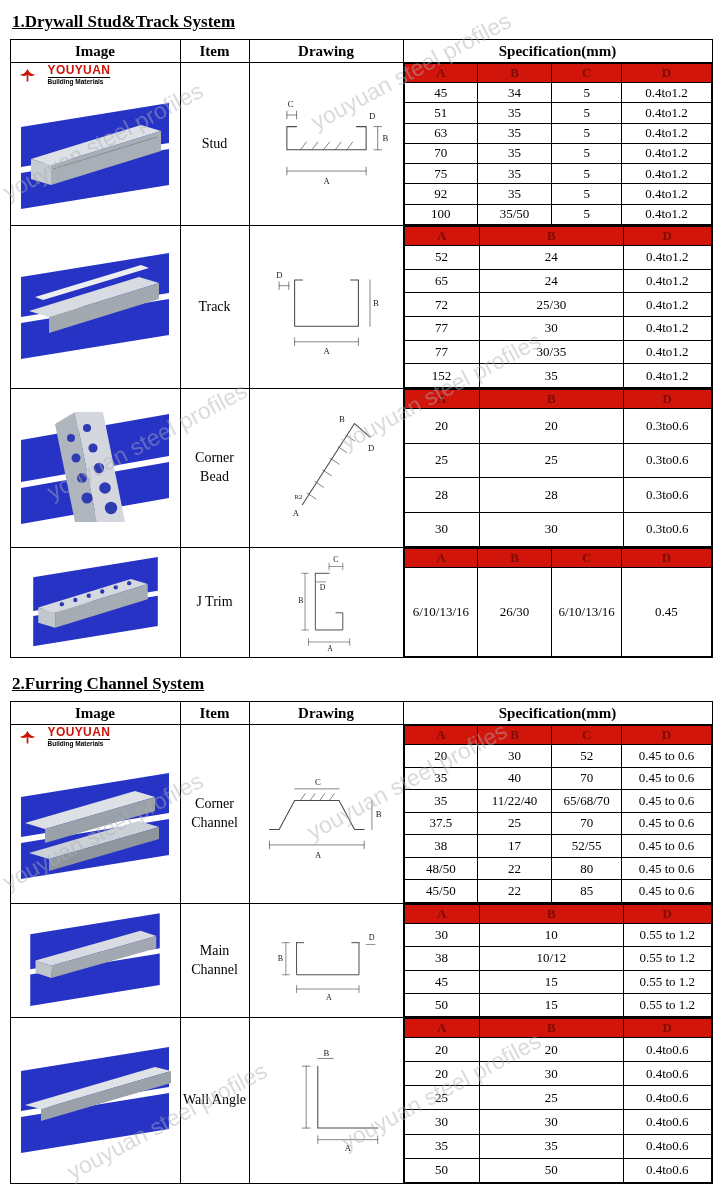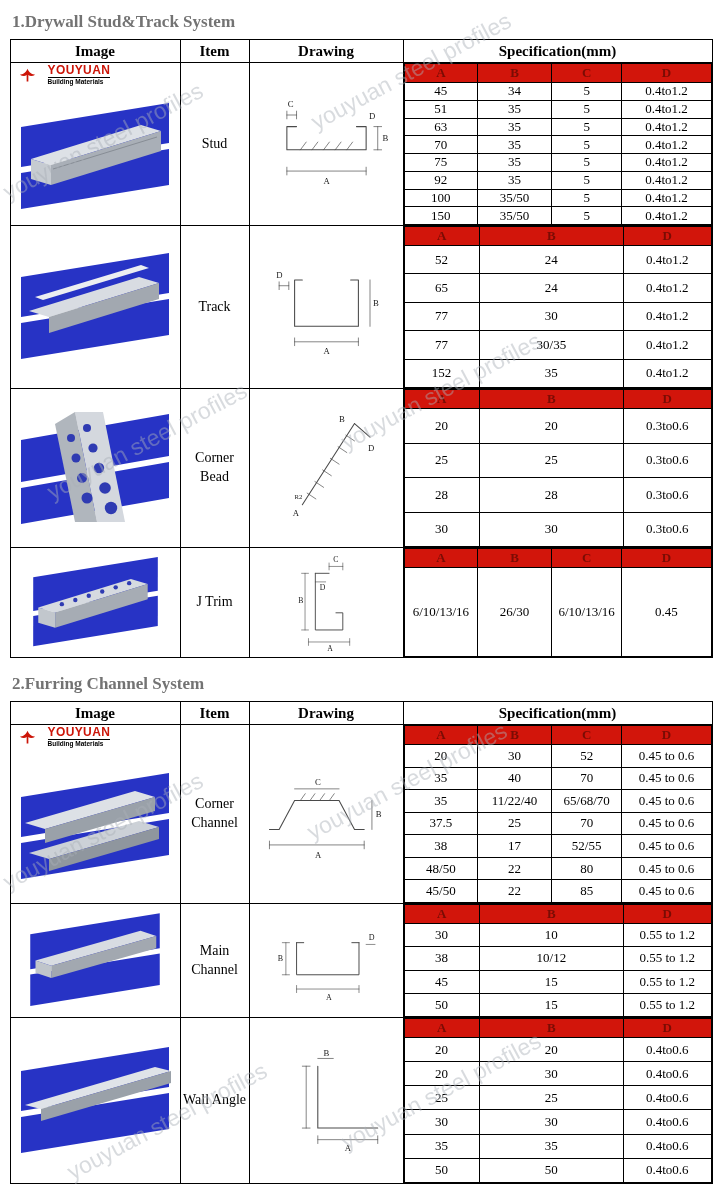--- a/index.html
+++ b/index.html
@@ -1,19 +1,19 @@
 <!DOCTYPE html>
 <html><head>
 <meta charset="utf-8">
 <style>
   *{box-sizing:border-box}
   html,body{margin:0;padding:0}
   body{width:722px;height:1191px;background:#fff;font-family:"Liberation Serif",serif;color:#000;overflow:hidden}
   .page{position:relative;width:722px;height:1191px;padding-top:6px}
-  .section-title{color:#737373;font-size:17px;font-weight:bold;margin:6px 0 7px 12px;font-family:"Liberation Serif",serif}
+  .section-title{color:#000000;font-size:17px;font-weight:bold;text-decoration:underline;margin:6px 0 7px 12px;font-family:"Liberation Serif",serif}
   .section + .section .section-title{margin-top:16px}
   table.main{border-collapse:collapse;margin:0 auto;width:702px;table-layout:fixed;background:#fff}
   table.main > tbody > tr > th,
   table.main > tbody > tr > td{border:1.5px solid #000;padding:0;vertical-align:middle}
   tr.head th{font-size:15px;font-weight:bold;height:23px;text-align:center;background:#fff}
   .item-cell{text-align:center;font-size:14px;padding:0 4px;line-height:1.35}
   .drawing-cell{text-align:center;vertical-align:middle}
   .img-cell{position:relative;overflow:hidden;text-align:center;vertical-align:middle}
   .img-cell.with-logo .product-image{margin-top:26px}
   .spec-cell{vertical-align:top}
@@ -130,26 +130,20 @@
                     <td>35</td>
                     <td>5</td>
                     <td>0.4to1.2</td>
                   </tr>
                   <tr>
                     <td>100</td>
                     <td>35/50</td>
                     <td>5</td>
                     <td>0.4to1.2</td>
                   </tr>
-                  <tr>
-                    <td>150</td>
-                    <td>35/50</td>
-                    <td>5</td>
-                    <td>0.4to1.2</td>
-                  </tr>
                 </tbody>
               </table>
             </td>
           </tr>
           <tr style="height:162px">
             <td class="img-cell"><svg class="product-image" viewBox="0 0 160 120" width="160" height="120">
                 <polygon points="6,30 154,6 154,46 6,70" fill="#2733c5"></polygon>
                 <polygon points="6,76 154,52 154,88 6,112" fill="#2733c5"></polygon>
                 <polygon points="20,50 126,18 134,21 28,53" fill="#eceef1"></polygon>
                 <polygon points="14,64 124,30 144,36 34,70" fill="#d8dce2"></polygon>
@@ -181,20 +175,25 @@
                     <td>D</td>
                   </tr>
                   <tr>
                     <td>52</td>
                     <td>24</td>
                     <td>0.4to1.2</td>
                   </tr>
                   <tr>
                     <td>65</td>
                     <td>24</td>
+                    <td>0.4to1.2</td>
+                  </tr>
+                  <tr>
+                    <td>72</td>
+                    <td>25/30</td>
                     <td>0.4to1.2</td>
                   </tr>
                   <tr>
                     <td>77</td>
                     <td>30</td>
                     <td>0.4to1.2</td>
                   </tr>
                   <tr>
                     <td>77</td>
                     <td>30/35</td>

